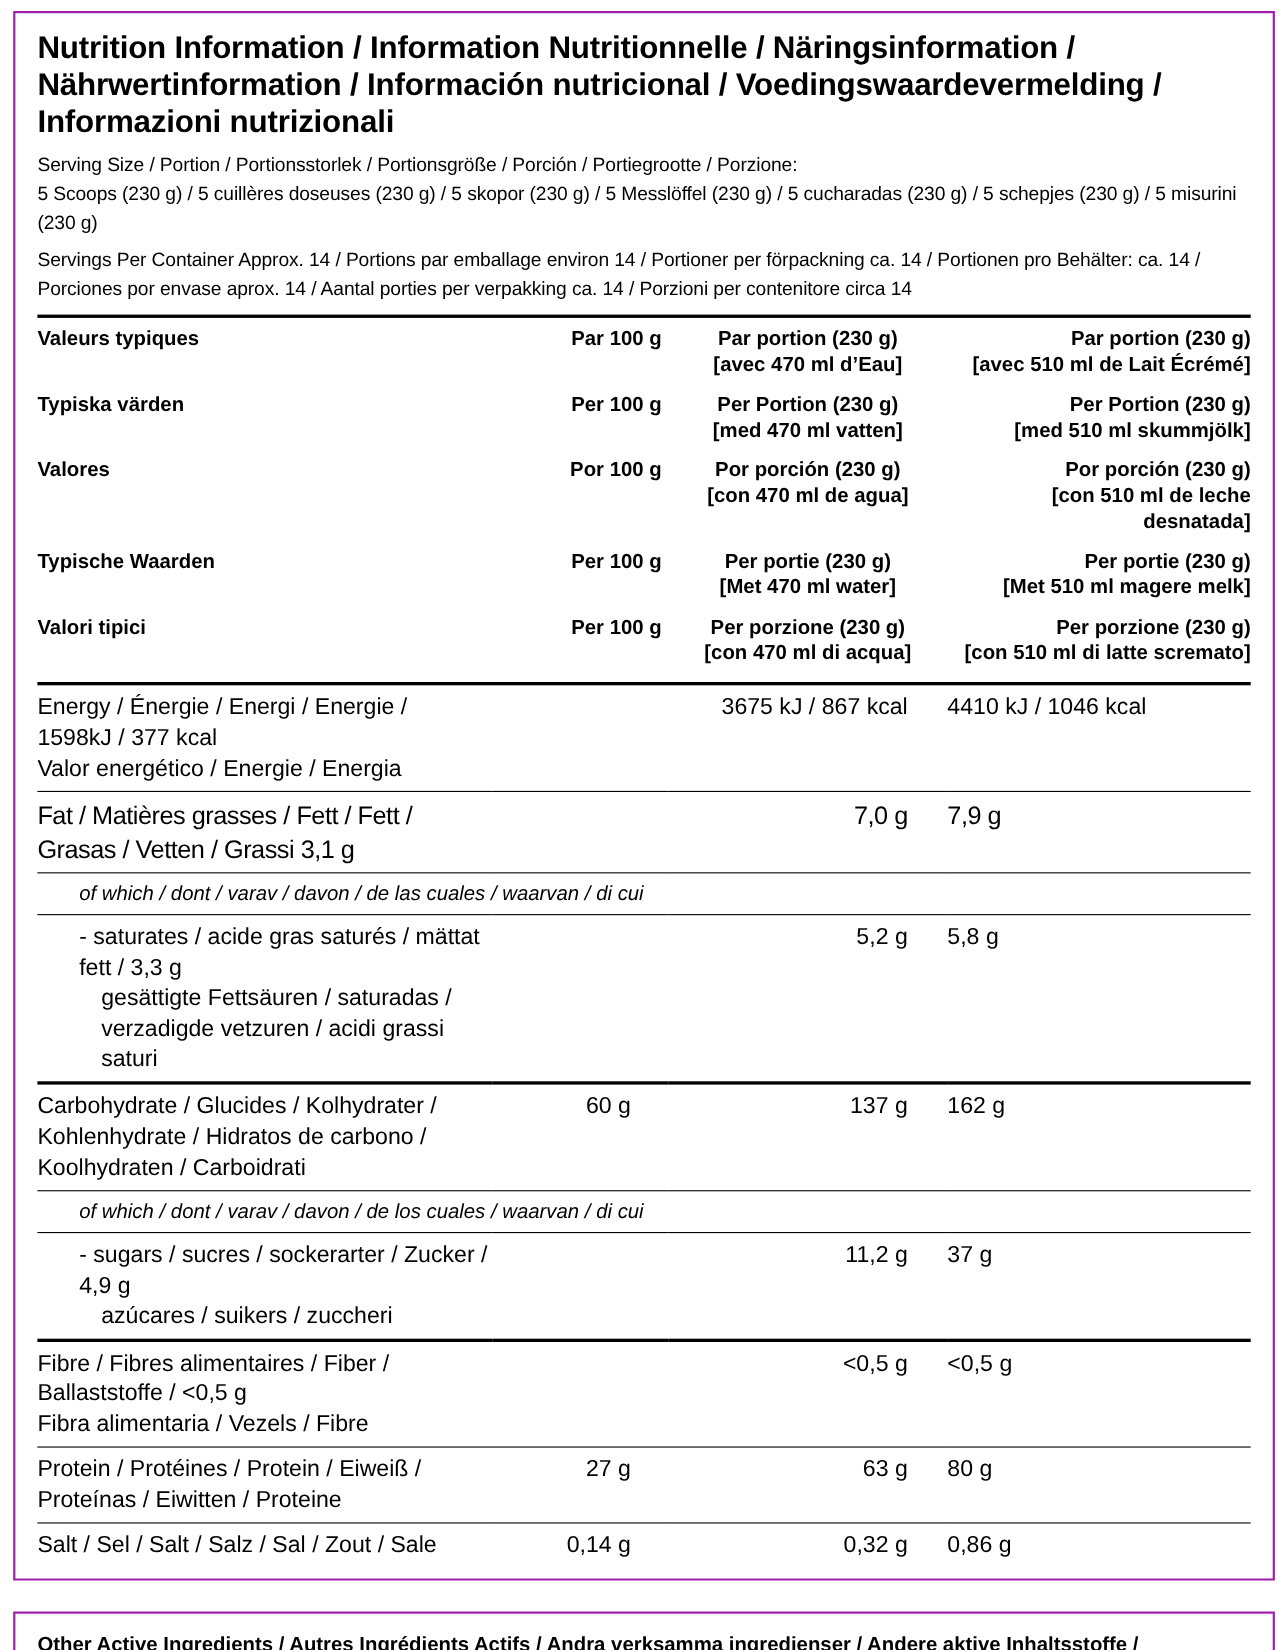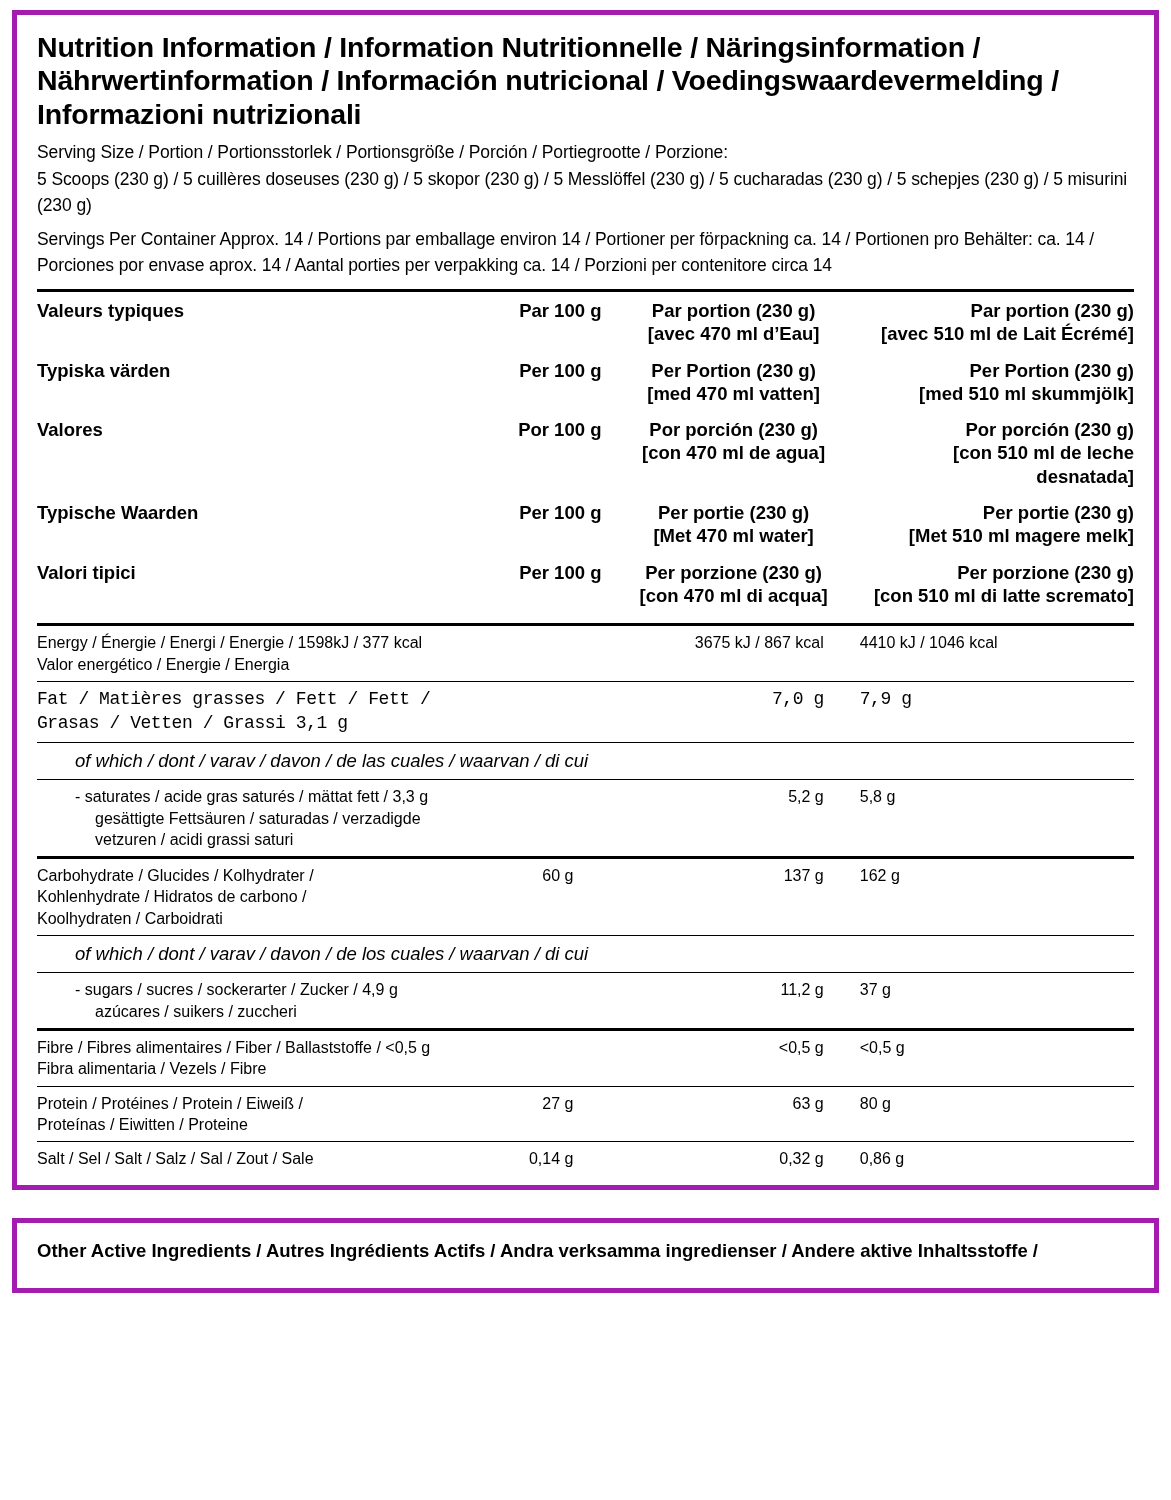--- a/index.html
+++ b/index.html
@@ -18,21 +18,21 @@
   .page {
     position: relative;
     width: 1171px;
     height: 1500px;
     box-sizing: border-box;
     padding: 0;
   }
 
   
   .panel {
-    border: 5px solid #a21caf;
+    border: 2px solid #a21caf;
     box-sizing: border-box;
     margin: 0 12px;
     padding: 16px 20px 10px 20px;
     background: #fff;
   }
   .panel-main { margin-top: 10px; }
   .panel-other { margin-top: 0; padding-bottom: 16px; }
 
   .gap-band {
     height: 28px;
@@ -89,31 +89,31 @@
   
   .data-sep {
     border-top: 1.5px solid #000;
   }
   .data-sep-thick {
     border-top: 3px solid #000;
   }
   .row td {
     vertical-align: top;
     padding: 6px 0 6px 0;
-    font-size: 16px;
+    font-size: 21px;
     line-height: 1.33;
   }
   .row td.name { padding-right: 4px; }
   .row td.v100 { text-align: right; padding-right: 34px; white-space: nowrap; margin-top: 32px; }
   .row td.vs1  { text-align: right; padding-right: 36px; white-space: nowrap; }
   .row td.vs2  { text-align: left; white-space: nowrap; }
 
   .name-inline-val { white-space: nowrap; }
 
-  .row.narrow td { font-size: 18px; letter-spacing: -0.45px; font-family: Liberation Mono, monospace; }
+  .row.narrow td { font-size: 23px; letter-spacing: -0.45px; }
   .italic-row td {
     font-style: italic;
     font-size: 18.5px;
     padding-left: 38px;
   }
   .indent-row td.name { padding-left: 38px; }
   .indent2 { padding-left: 20px; display: block; }
 
   
   .other-head {

